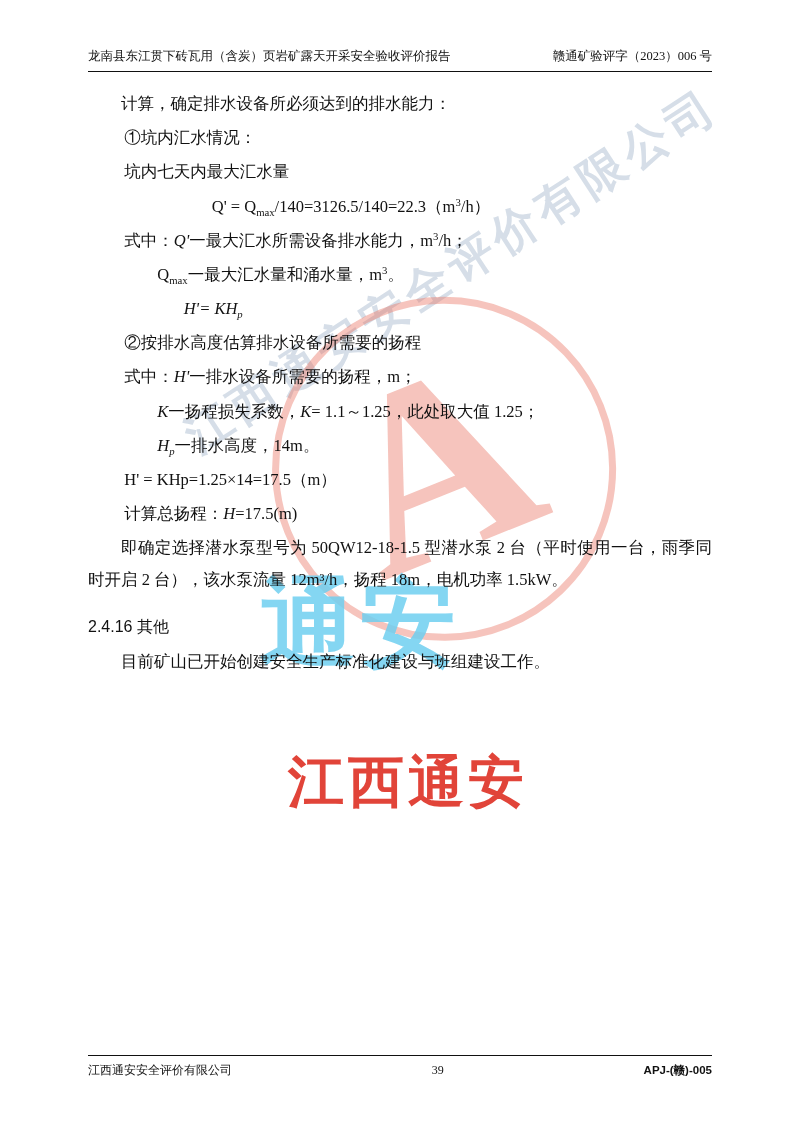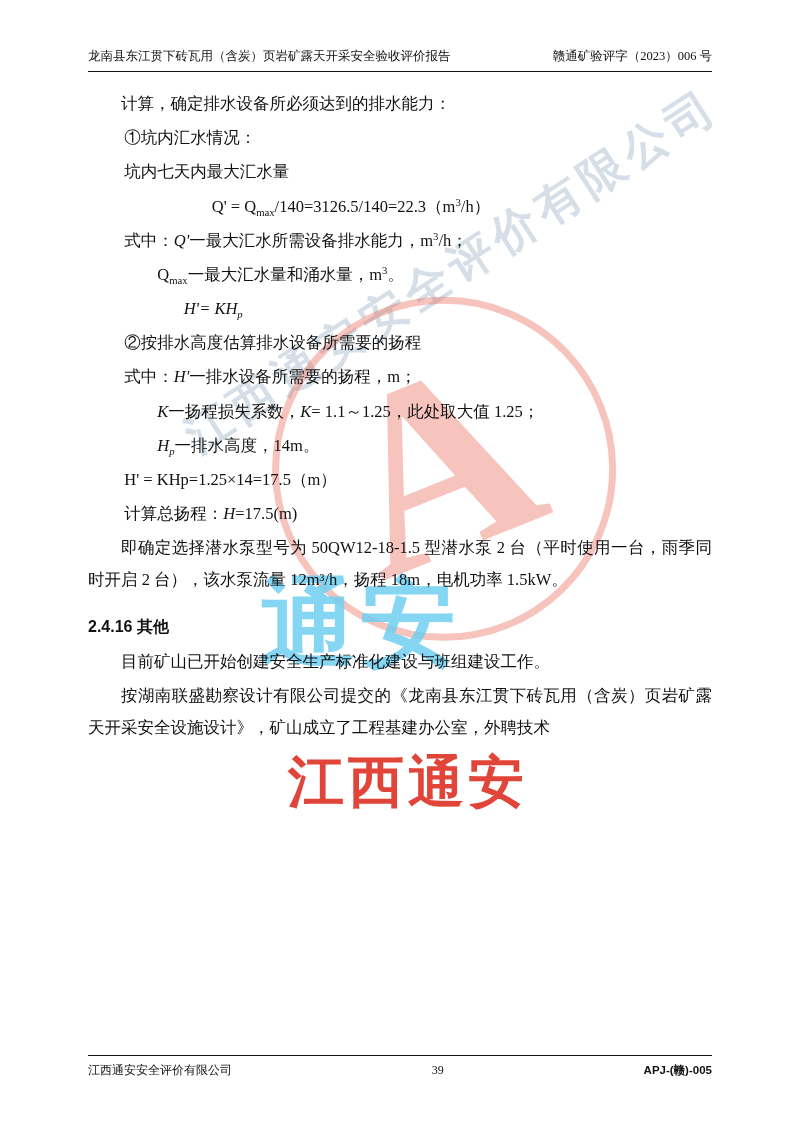--- a/index.html
+++ b/index.html
@@ -138,21 +138,21 @@
   .ind4 { padding-left: 5.8em; }
   .center-ish { padding-left: 7.5em; }
   .formula {
     font-family: "Liberation Serif", serif;
   }
   .it { font-style: italic; }
   sub { font-size: 0.65em; }
   sup { font-size: 0.65em; }
   .h-sec {
     font-family: "Liberation Sans", "DejaVu Sans", sans-serif;
-    font-weight: 700;
+    font-weight: 400;
     font-size: 16px;
     margin: 14px 0 4px 0;
   }
   .h-sec.big { font-size: 17.5px; margin-top: 20px; }
   .just { text-align: justify; }
 </style>
 </head>
 <body>
 
 <div class="page">
@@ -214,21 +214,20 @@
 
     <p class="p ind2">
       <span>计算总扬程：</span><span class="it">H</span><span>=17.5(m)</span>
     </p>
 
     <p class="p ind1 just">即确定选择潜水泵型号为 50QW12-18-1.5 型潜水泵 2 台（平时使用一台，雨季同时开启 2 台），该水泵流量 12m³/h，扬程 18m，电机功率 1.5kW。</p>
 
     <div class="h-sec">2.4.16 其他</div>
     <p class="p ind1">目前矿山已开始创建安全生产标准化建设与班组建设工作。</p>
 
-    <p class="p ind1 just">按湖南联盛勘察设计有限公司提交的《龙南县东江贯下砖瓦用（含炭）页岩矿露天开采安全设施设计》，矿山成立了工程基建办公室，外聘技术</p>
 
   </div>
 
   <div class="footer">
     <span>江西通安安全评价有限公司</span>
     <span class="page-num">39</span>
     <span class="doc-code">APJ-(赣)-005</span>
   </div>
 
 </div>

